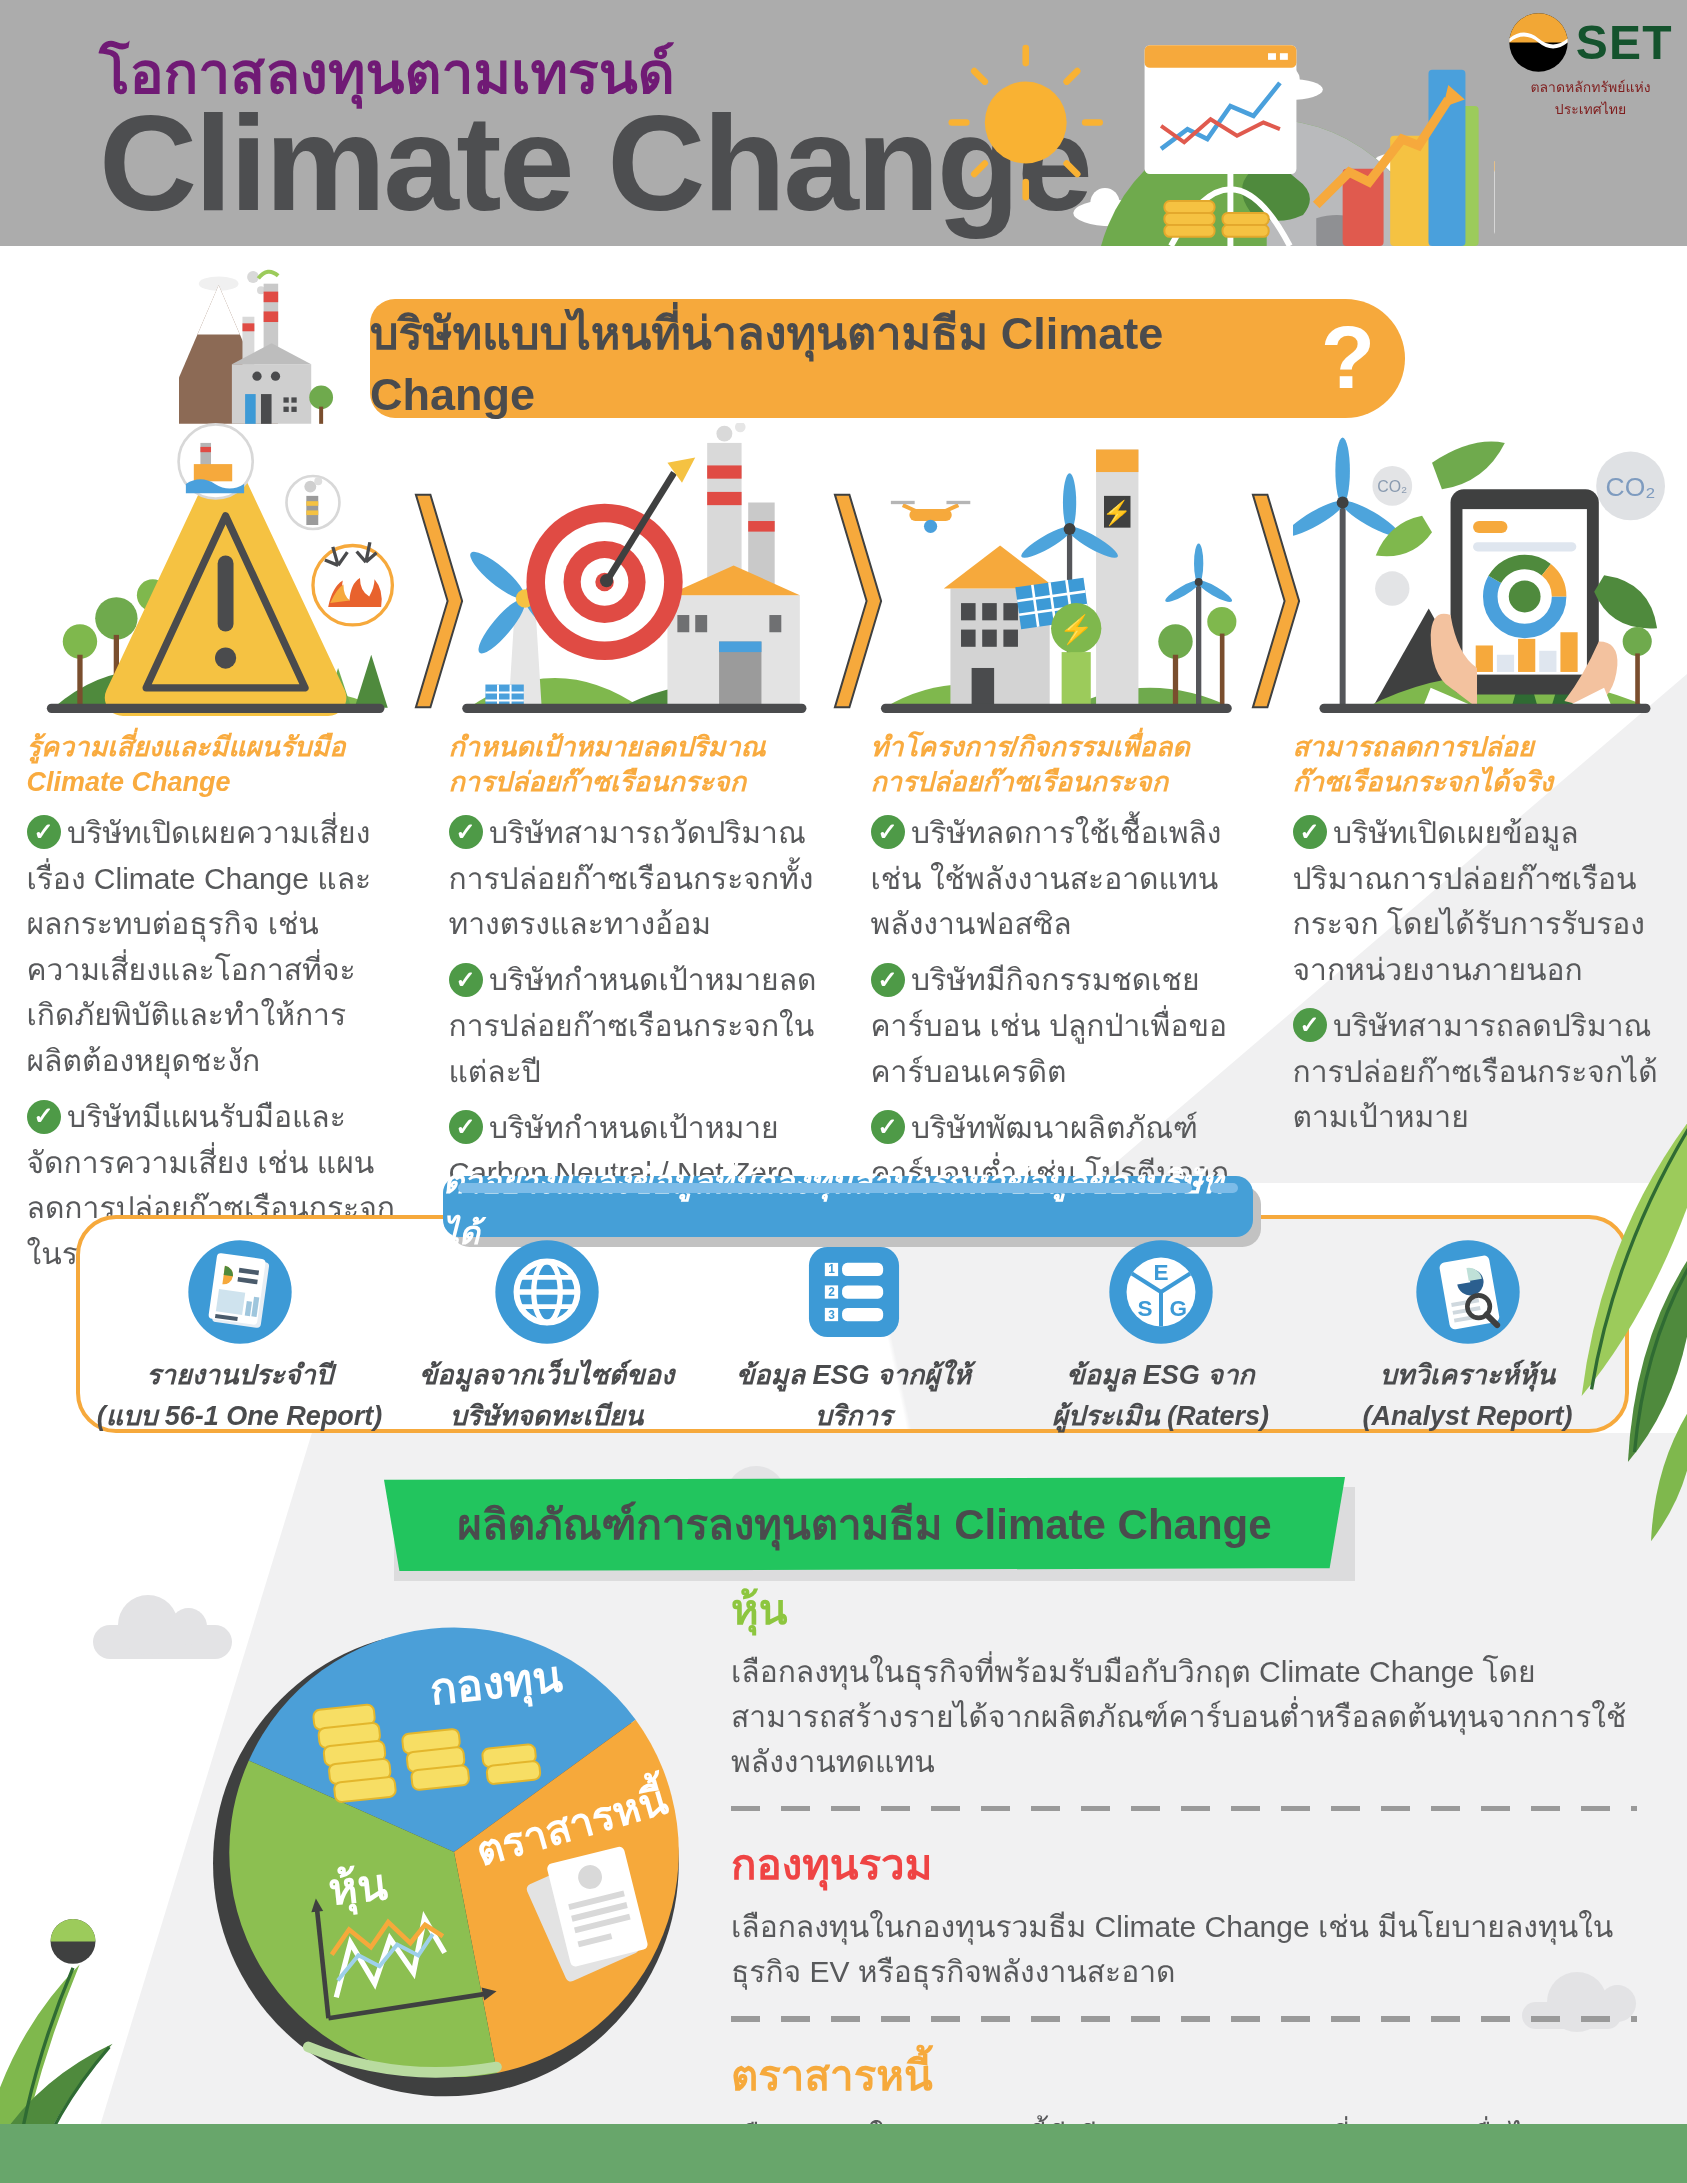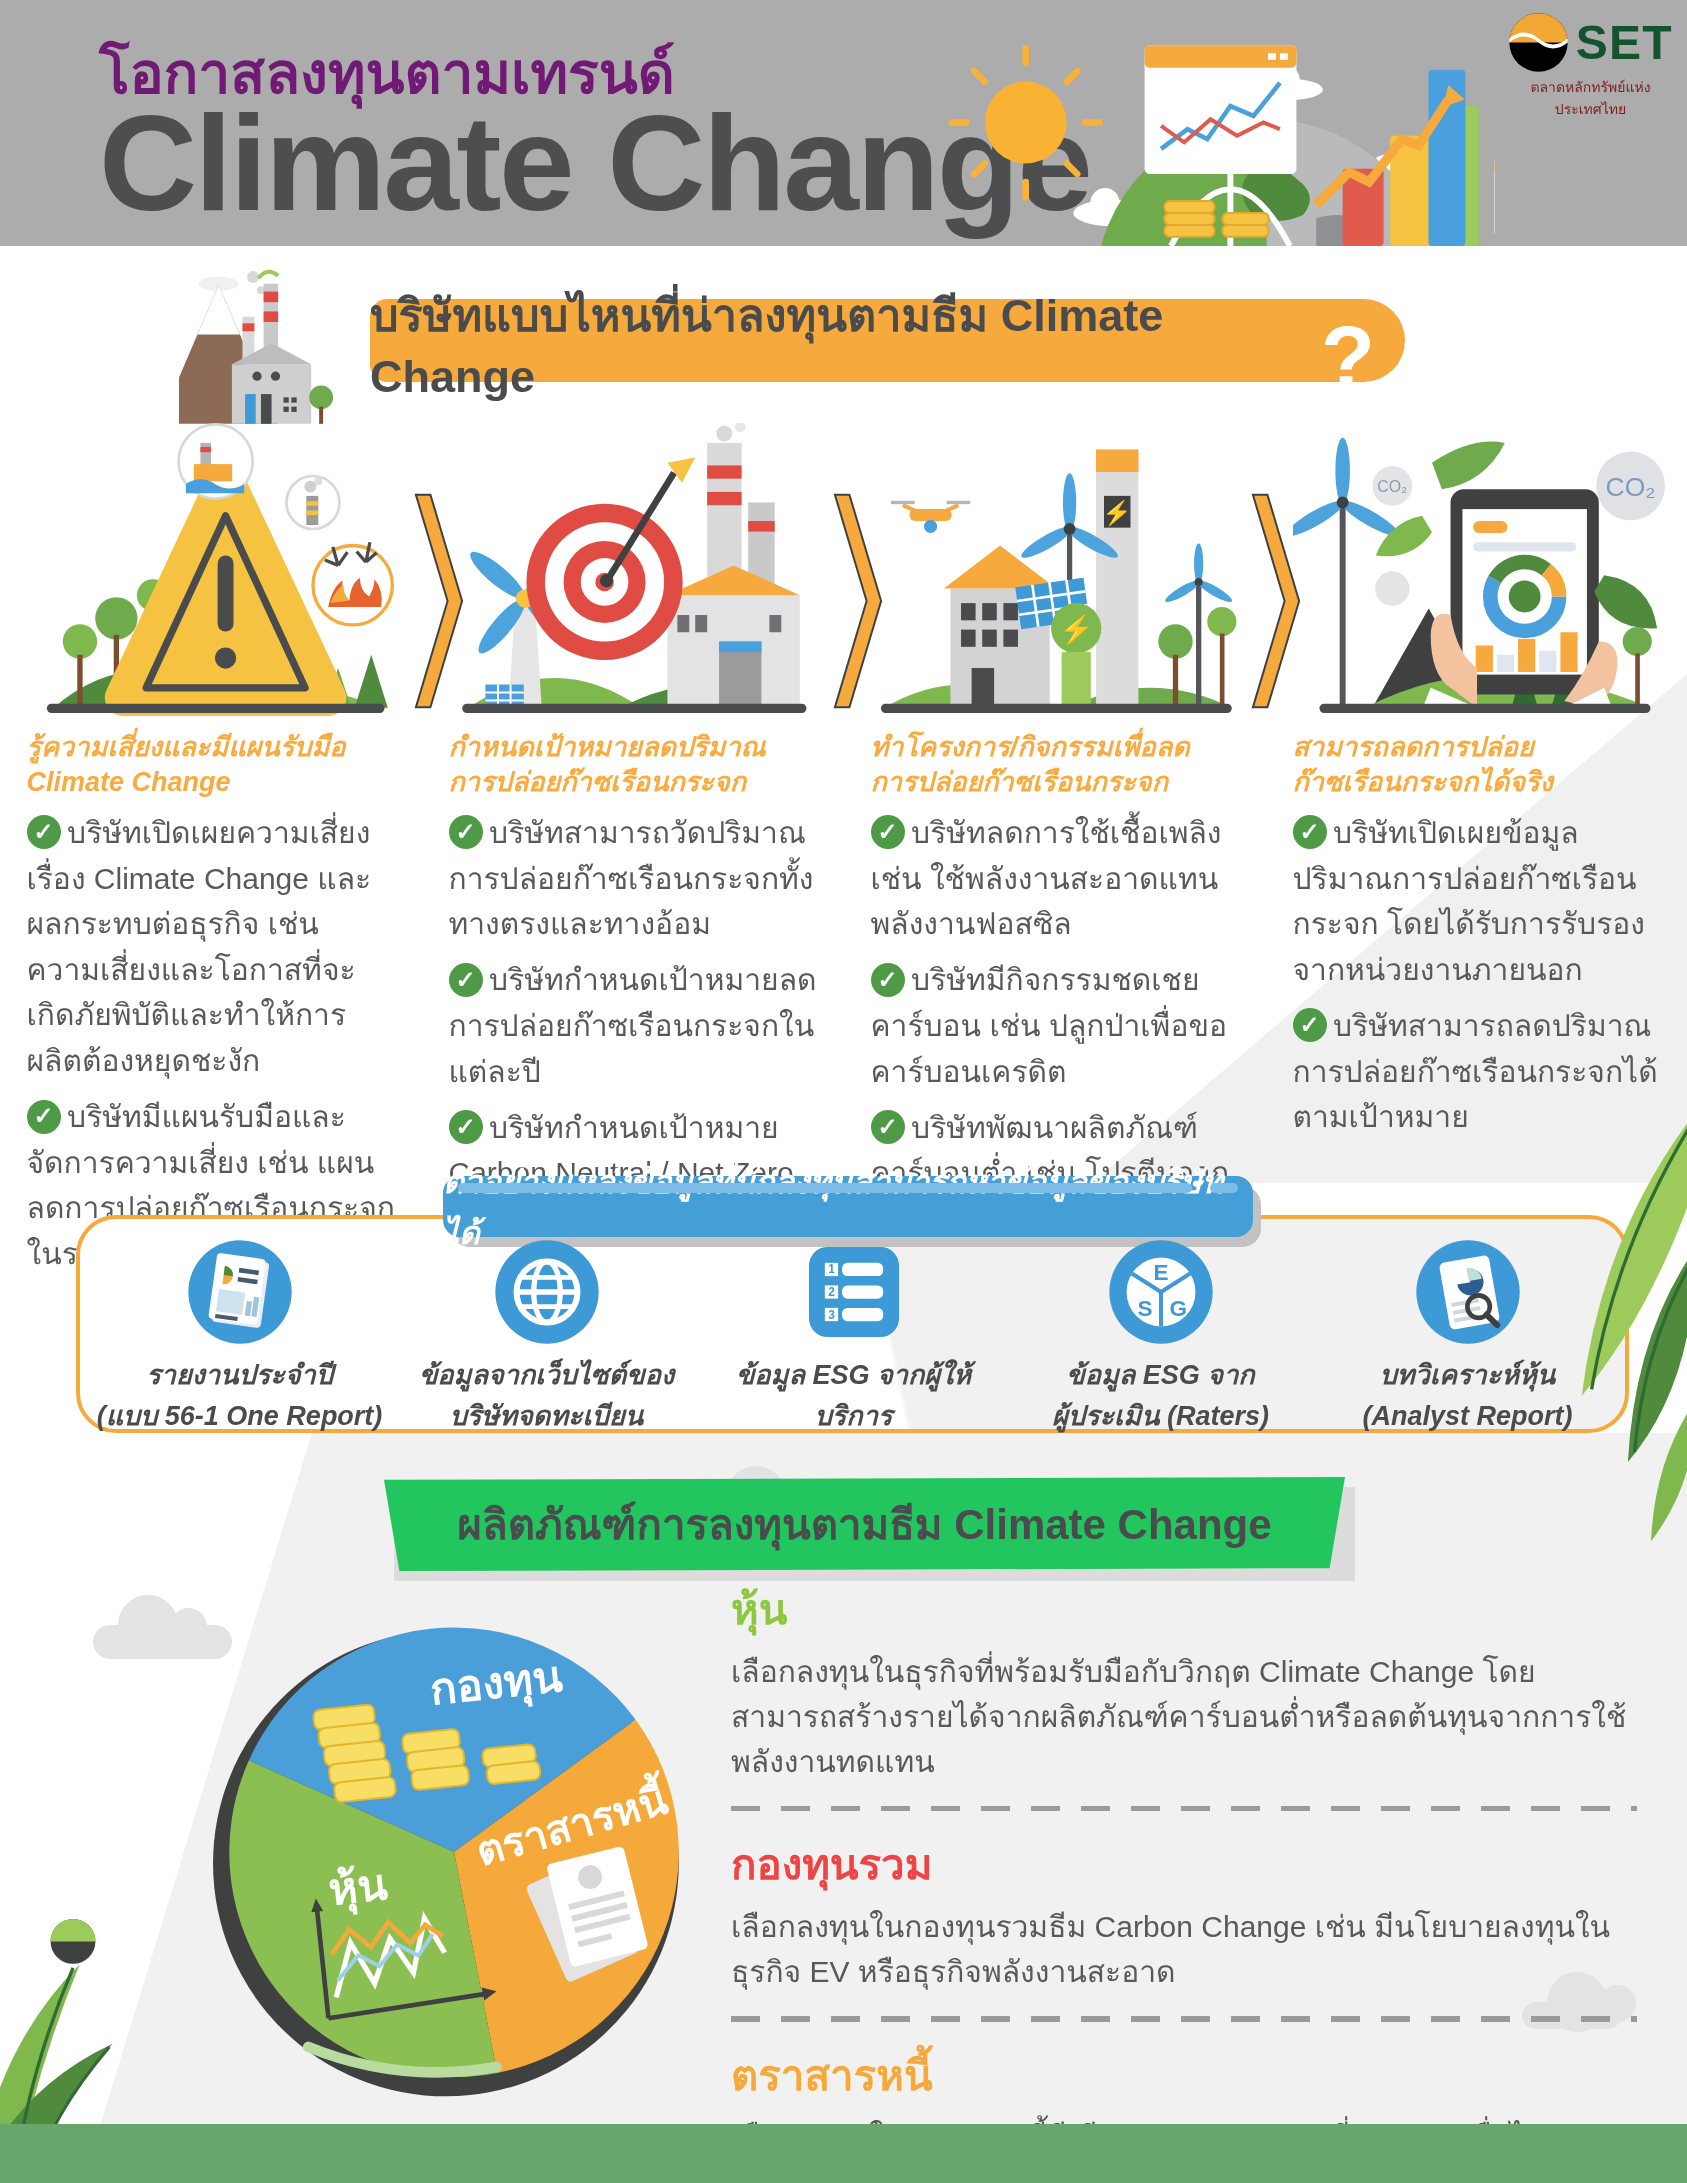--- a/index.html
+++ b/index.html
@@ -11,21 +11,21 @@
   
   .header { position:absolute; left:0; top:0; width:1687px; height:246px; background:#acacac; }
   .header-title-thai { position:absolute; left:99px; top:28px; color:#701a75; font-size:57px; font-weight:bold; }
   .header-title-en { position:absolute; left:99px; top:85px; color:#4d4e50; font-size:136px; font-weight:bold; letter-spacing:-2.6px; }
   .header-illu { position:absolute; left:946px; top:6.6px; }
   .set-logo { position:absolute; left:1508px; top:12px; width:165px; text-align:center; }
   .set-logo-row { display:flex; align-items:center; justify-content:center; gap:6.6px; }
   .set-logo-text { color:#14532d; font-size:48px; font-weight:bold; letter-spacing:1.3px; }
   .set-logo-caption { color:#7f1d1d; font-size:14px; margin-top:3px; }
   
-  .q-banner { position:absolute; left:370px; top:299px; width:1035px; height:83px; background:#f6a93c;
+  .q-banner { position:absolute; left:370px; top:299px; width:1035px; height:119px; background:#f6a93c;
     border-radius:26.5px 63px 63px 26.5px; display:flex; align-items:center; justify-content:center; }
   .q-banner-text { color:#4a4b4d; font-size:45px; font-weight:bold; padding-right:79px; }
   .q-mark { position:absolute; right:30px; top:6.6px; color:#ffffff; font-size:89px; font-weight:bold; }
   .q-illu { position:absolute; left:179px; top:265px; }
   
   .sec-columns { position:absolute; left:0; top:423px; width:1687px; height:761px; }
   .cols-bg-wedge { position:absolute; right:0; top:251px; width:595px; height:509px;
     background:#f0f0f1; clip-path:polygon(100% 0, 100% 100%, 0 100%); }
   .cols-row { position:absolute; left:26.5px; top:0; width:1634px; display:flex; gap:48px; }
   .col { width:374px; flex:1 1 0; }
@@ -667,21 +667,21 @@
   </div>
 
   <div class="prod-texts">
     <div>
       <div class="prod-title green">หุ้น</div>
       <div class="prod-body">เลือกลงทุนในธุรกิจที่พร้อมรับมือกับวิกฤต Climate Change โดยสามารถสร้างรายได้จากผลิตภัณฑ์คาร์บอนต่ำหรือลดต้นทุนจากการใช้พลังงานทดแทน</div>
     </div>
     <div class="dash-div"></div>
     <div>
       <div class="prod-title blue">กองทุนรวม</div>
-      <div class="prod-body">เลือกลงทุนในกองทุนรวมธีม Carbon Change เช่น มีนโยบายลงทุนในธุรกิจ EV หรือธุรกิจพลังงานสะอาด</div>
+      <div class="prod-body">เลือกลงทุนในกองทุนรวมธีม Climate Change เช่น มีนโยบายลงทุนในธุรกิจ EV หรือธุรกิจพลังงานสะอาด</div>
     </div>
     <div class="dash-div"></div>
     <div>
       <div class="prod-title orange">ตราสารหนี้</div>
       <div class="prod-body">เลือกลงทุนในตราสารหนี้สีเขียว (Green Bond) ที่ระดมทุนเพื่อไปลงทุนในโครงการที่เป็นมิตรกับสิ่งแวดล้อมหรือสภาพภูมิอากาศ เช่น โครงการรถไฟฟ้า โครงการโรงไฟฟ้าพลังงานหมุนเวียน เป็นต้น</div>
     </div>
   </div>
 
   <svg class="leaf-right" width="152" height="437" viewBox="0 0 230 660">
     <path d="M225 0 Q90 180 60 420 Q160 300 225 120 Z" fill="#9ccb5b"></path>

